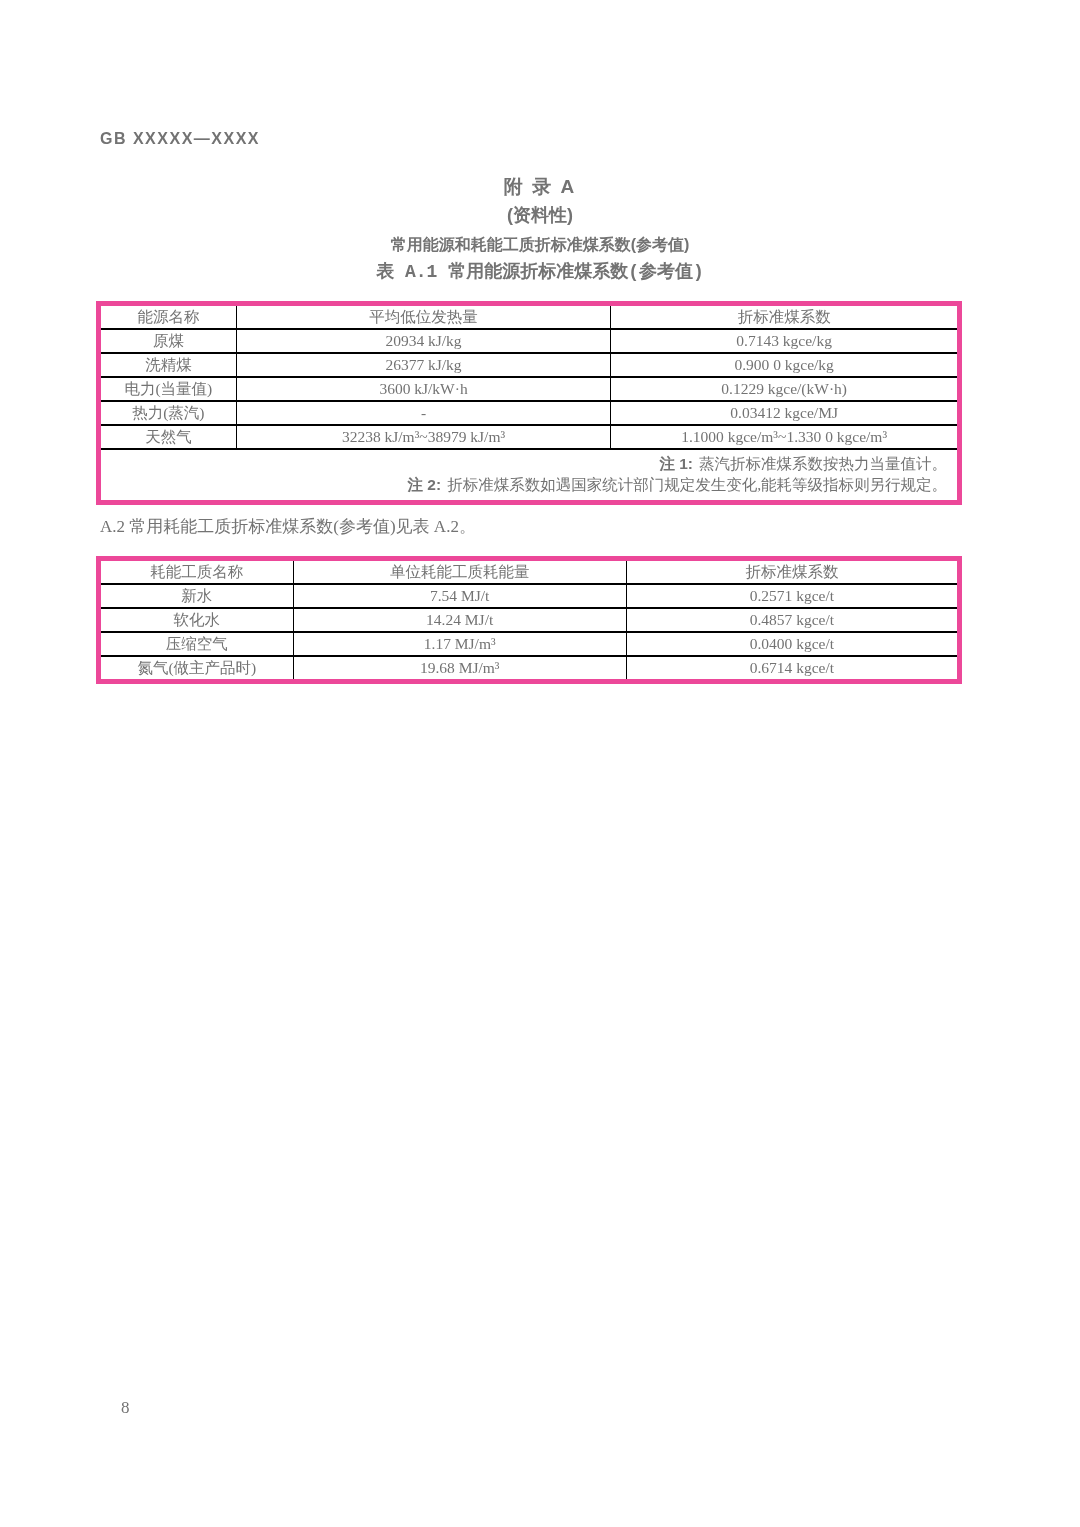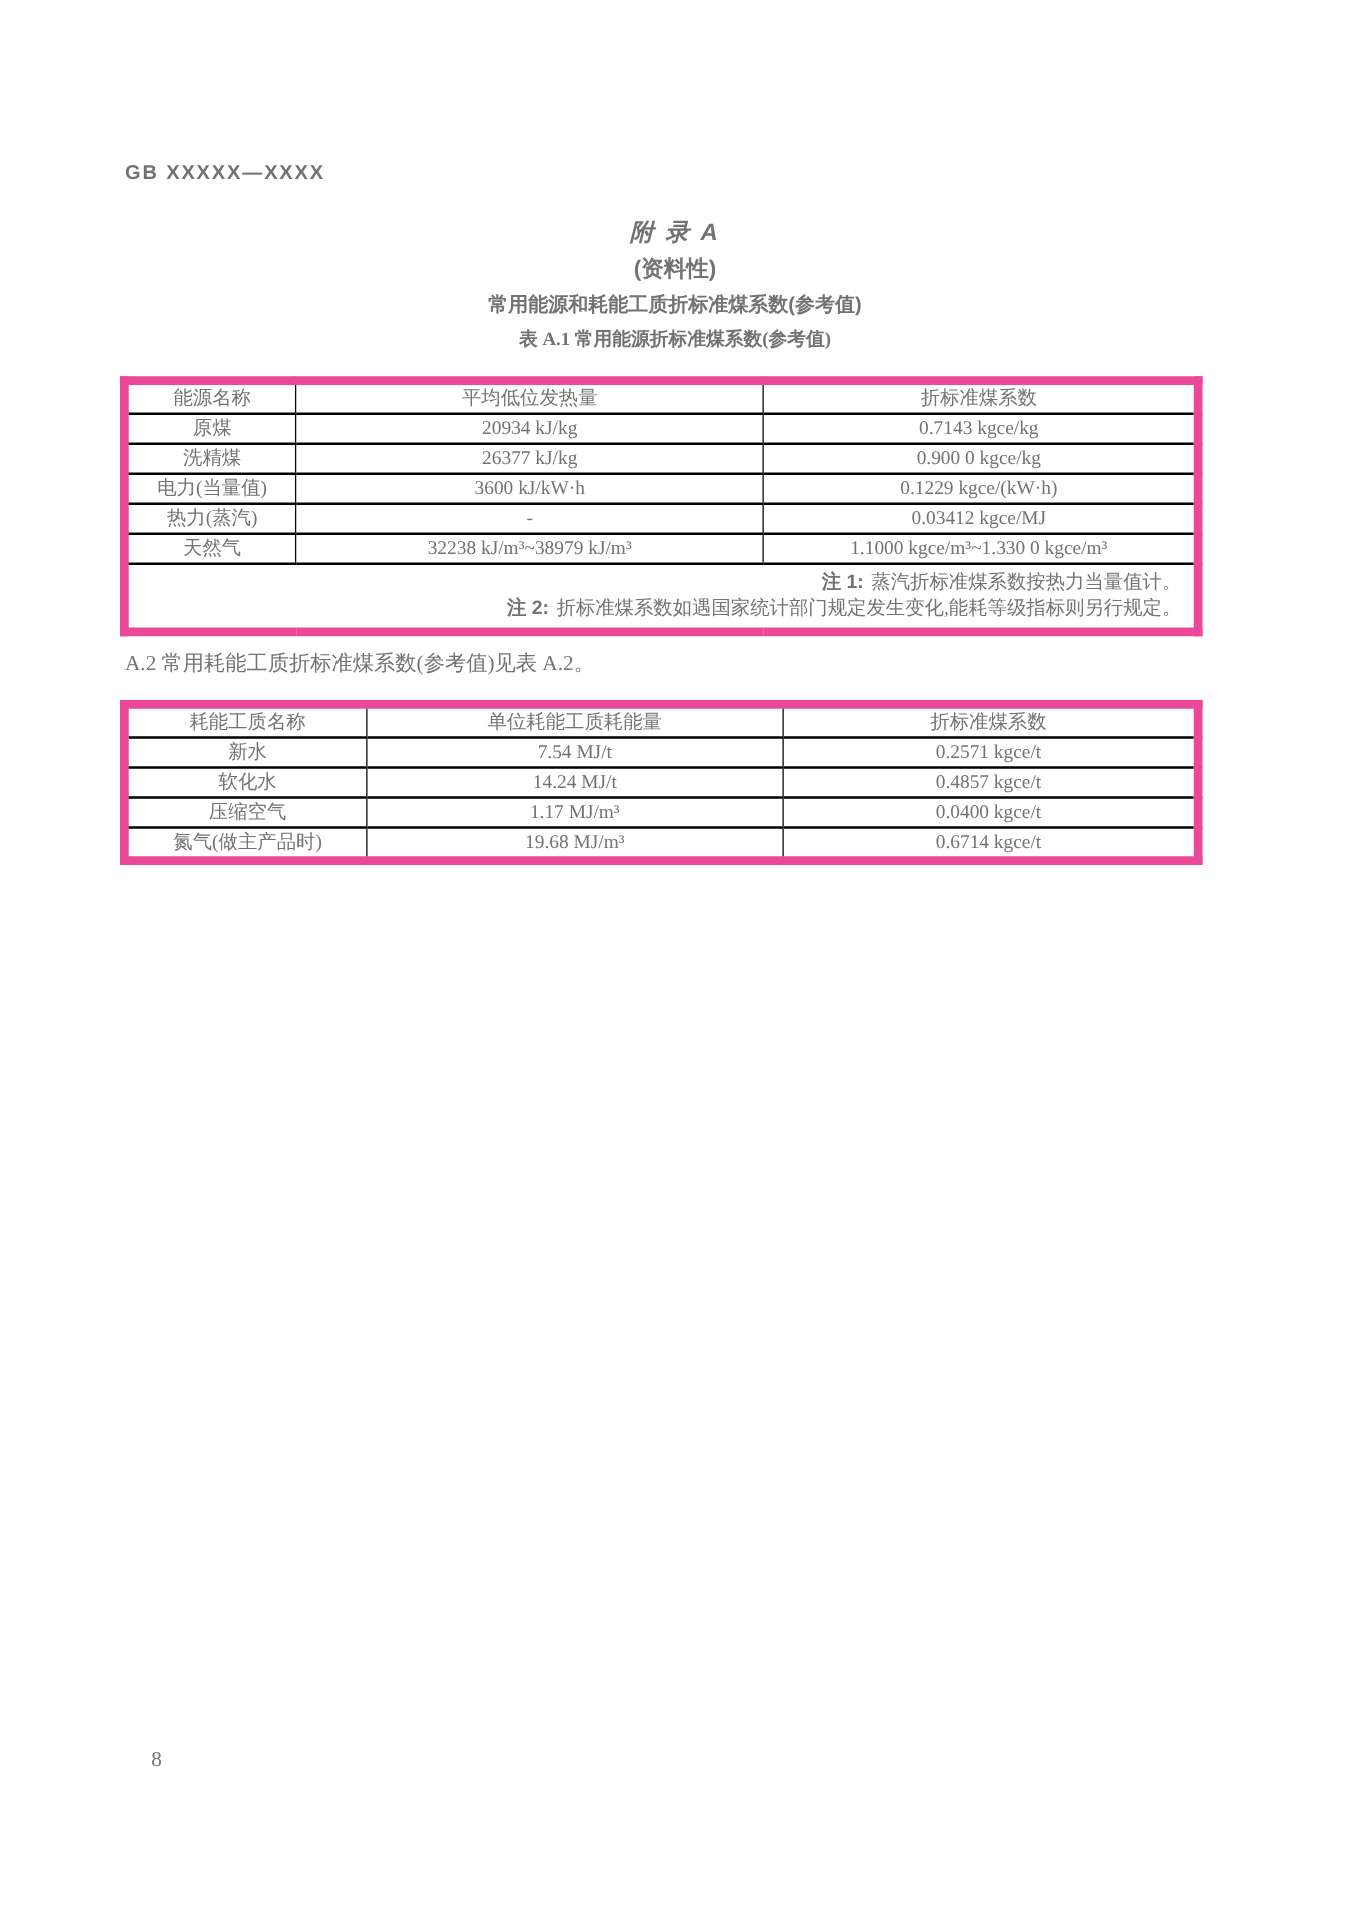--- a/index.html
+++ b/index.html
@@ -14,45 +14,45 @@
   }
   .gb-header {
     position:absolute; top:130px; left:100px;
     font-family:"Liberation Sans","DejaVu Sans",sans-serif;
     font-weight:700; font-size:16px; letter-spacing:1.5px;
   }
   .content { position:absolute; top:174px; left:0; width:100%; }
   .appendix-title {
     text-align:center;
     font-family:"Liberation Sans","DejaVu Sans",sans-serif;
-    font-weight:600; font-size:19px; line-height:26px; letter-spacing:2px;font-style:italic;
+    font-weight:600; font-size:19px; line-height:26px; letter-spacing:2px;
   }
   .appendix-type {
     text-align:center;
     font-family:"Liberation Sans","DejaVu Sans",sans-serif;
     font-weight:600; font-size:18px; line-height:26px; margin-top:2px;
   }
   .appendix-heading {
     text-align:center;
     font-family:"Liberation Sans","DejaVu Sans",sans-serif;
     font-weight:700; font-size:16px; line-height:26px; margin-top:4px;
   }
   .section-intro {
     font-size:17px; line-height:24px;
     margin:6px 0 0 100px;
   }
   .table-title {
     text-align:center;
-    font-family:Liberation Serif, serif;
-    font-weight:700; font-size:15px; line-height:24px; margin-top:2px;
+    font-family:Liberation Mono, monospace;
+    font-weight:700; font-size:18px; line-height:24px; margin-top:2px;
   }
   table.data-table {
     width:866px; margin:17px 0 0 96px;
     border-collapse:collapse; table-layout:fixed;
-    border:7px solid #ec4899;
+    border:5px solid #ec4899;
   }
   .data-table th, .data-table td {
     border-left:1px solid #000; border-right:1px solid #000;
     border-top:2px solid #000; border-bottom:2px solid #000;
     text-align:center; vertical-align:middle;
     font-weight:normal; font-size:15.5px;
     height:20px; line-height:20px; padding:1px 2px;
   }
   .t1 col.c1 { width:16%; }  .t1 col.c2 { width:43.5%; } .t1 col.c3 { width:40.5%; }
   .t2 col.c1 { width:22.6%; } .t2 col.c2 { width:38.7%; } .t2 col.c3 { width:38.7%; }

